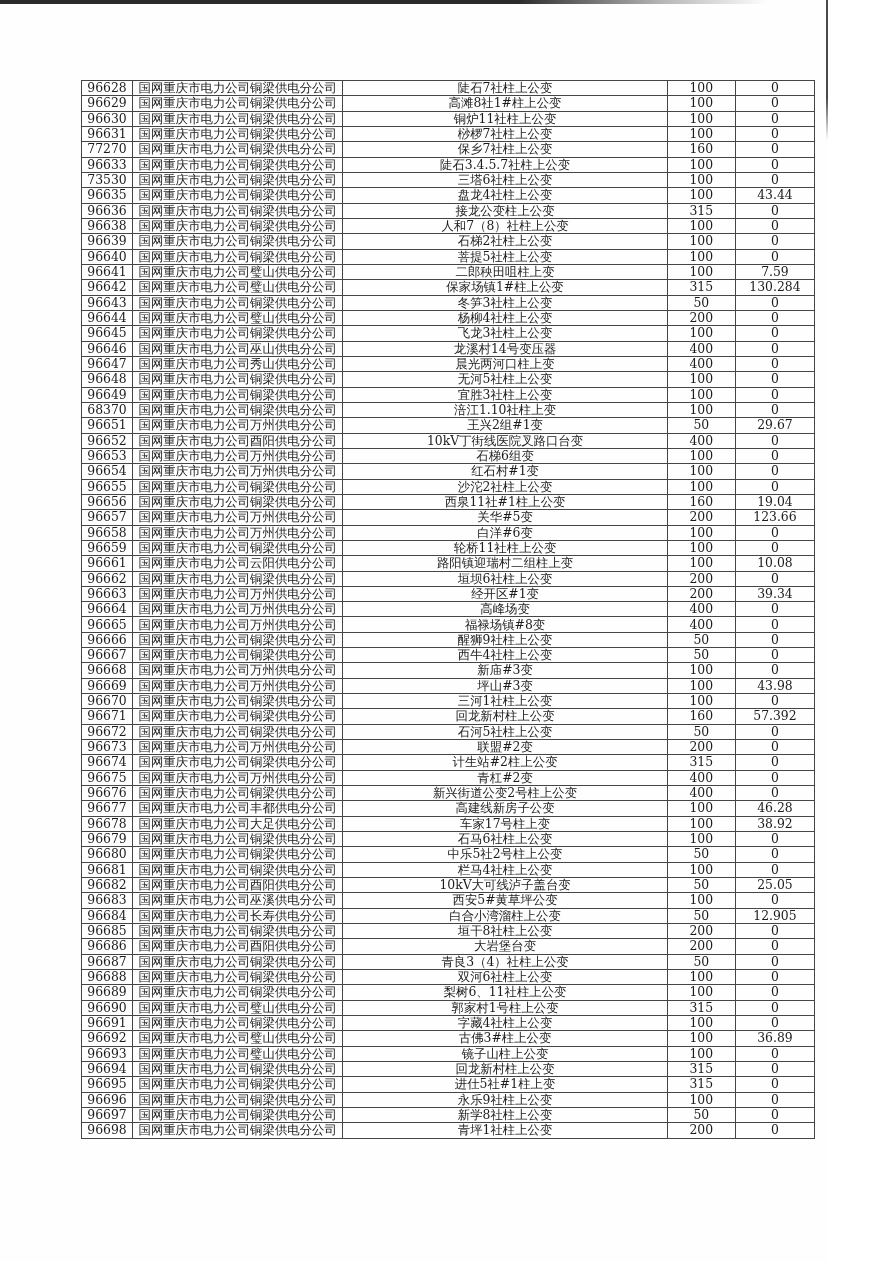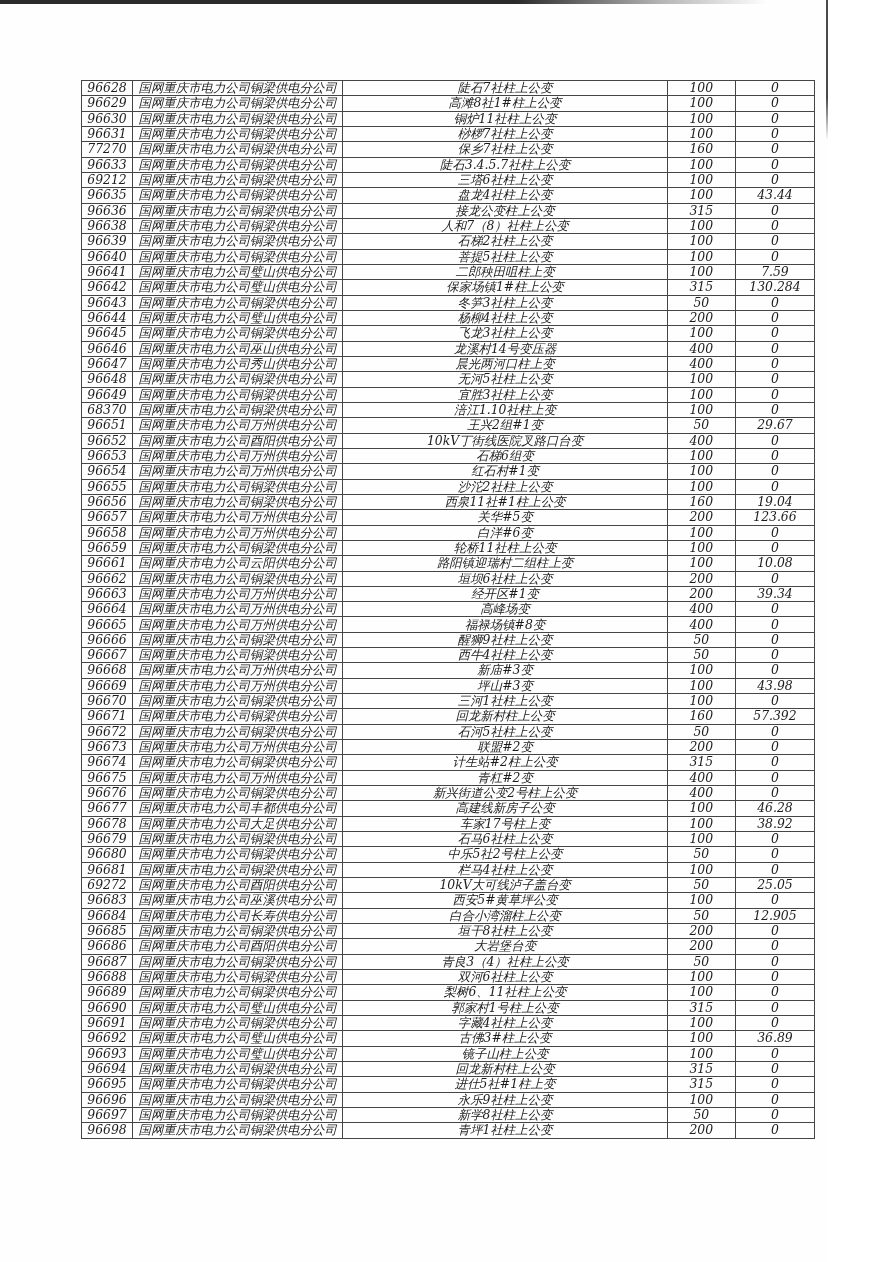--- a/index.html
+++ b/index.html
@@ -9,21 +9,20 @@
     width: 892px;
     height: 1262px;
     font-family: "DejaVu Serif", serif;
   }
   .page {
     position: relative;
     width: 828px;
     height: 1262px;
     background: #fefefe;
     overflow: hidden;
-    font-style: italic;
   }
   .top-streak {
     position: absolute;
     left: 0;
     top: 0;
     width: 892px;
     height: 4px;
     background: linear-gradient(to right, #2b2b2b 0%, #2b2b2b 58%, rgba(43,43,43,0.35) 74%, rgba(43,43,43,0) 86%);
   }
   .right-streak {
@@ -112,21 +111,21 @@
           <td>0</td>
         </tr>
         <tr>
           <td>96633</td>
           <td>国网重庆市电力公司铜梁供电分公司</td>
           <td>陡石3.4.5.7社柱上公变</td>
           <td>100</td>
           <td>0</td>
         </tr>
         <tr>
-          <td>69212</td>
+          <td>73530</td>
           <td>国网重庆市电力公司铜梁供电分公司</td>
           <td>三塔6社柱上公变</td>
           <td>100</td>
           <td>0</td>
         </tr>
         <tr>
           <td>96635</td>
           <td>国网重庆市电力公司铜梁供电分公司</td>
           <td>盘龙4社柱上公变</td>
           <td>100</td>
@@ -434,21 +433,21 @@
           <td>0</td>
         </tr>
         <tr>
           <td>96681</td>
           <td>国网重庆市电力公司铜梁供电分公司</td>
           <td>栏马4社柱上公变</td>
           <td>100</td>
           <td>0</td>
         </tr>
         <tr>
-          <td>69272</td>
+          <td>96682</td>
           <td>国网重庆市电力公司酉阳供电分公司</td>
           <td>10kV大可线泸子盖台变</td>
           <td>50</td>
           <td>25.05</td>
         </tr>
         <tr>
           <td>96683</td>
           <td>国网重庆市电力公司巫溪供电分公司</td>
           <td>西安5#黄草坪公变</td>
           <td>100</td>

